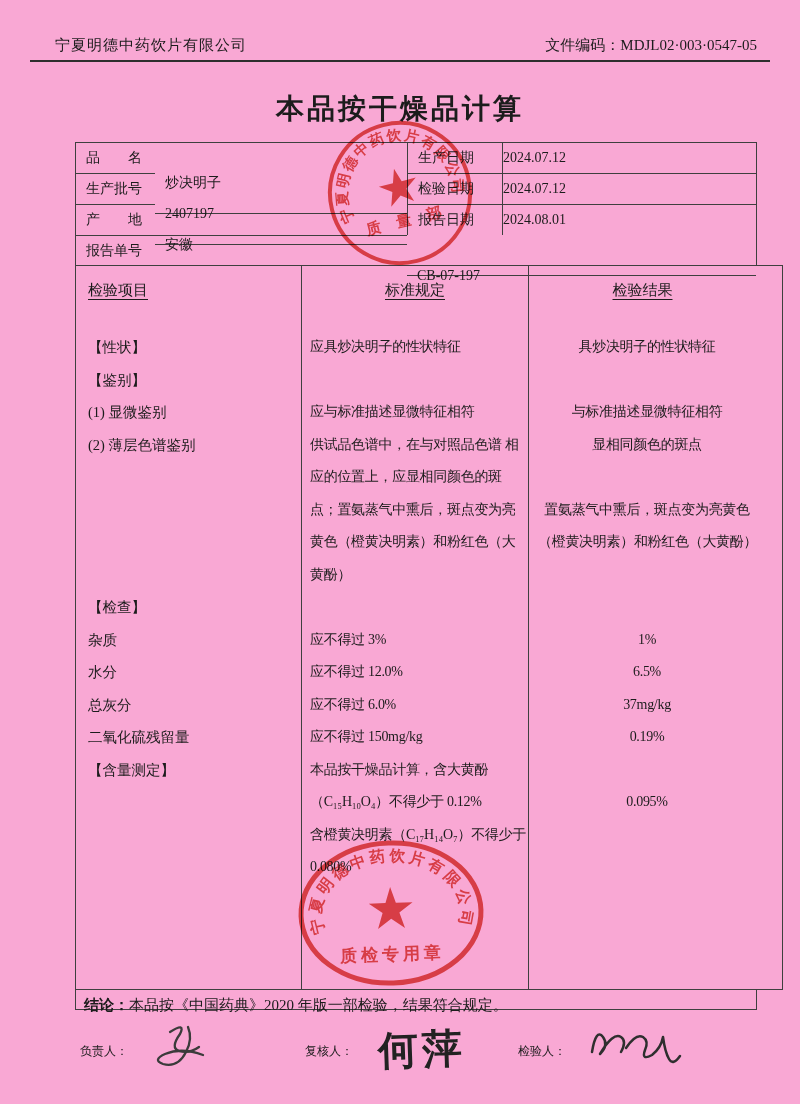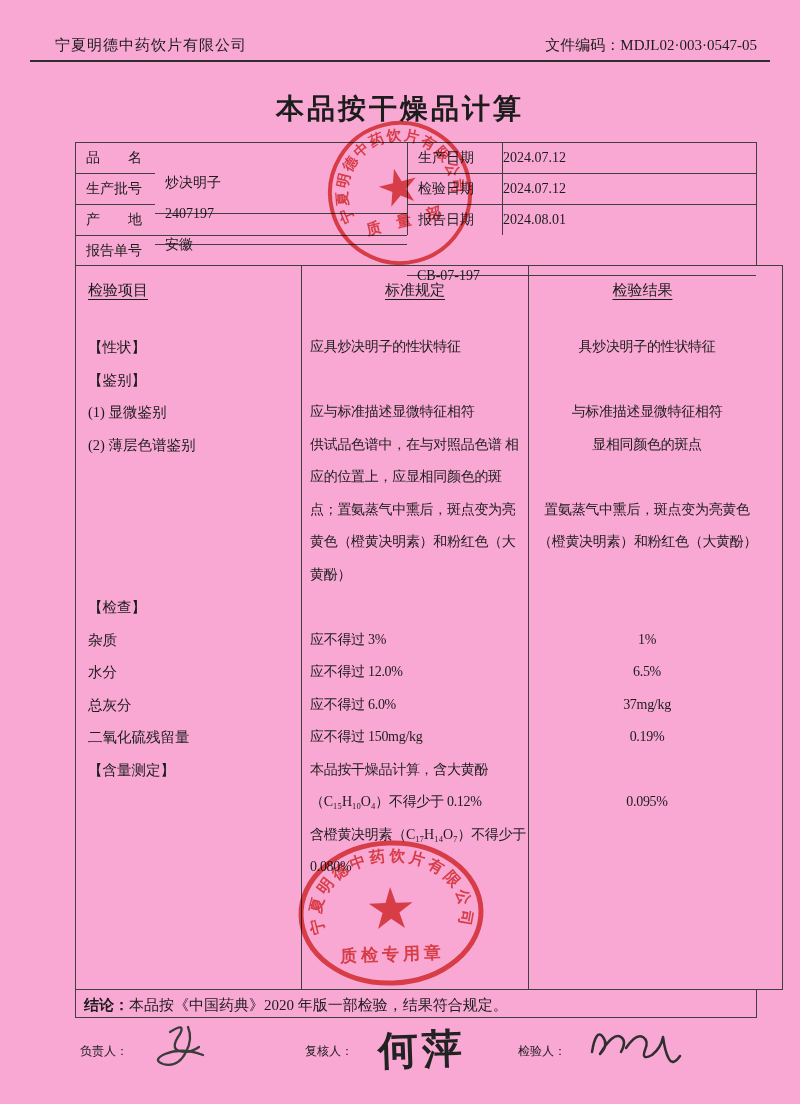--- a/index.html
+++ b/index.html
@@ -36,21 +36,21 @@
   .mcol3{left:453px;width:227px;}
   .mhead{height:65px;box-sizing:border-box;padding-top:15px;font-size:15px;
          text-decoration:underline;text-underline-offset:4px;}
   .h-left{padding-left:12px;}
   .h-center{text-align:center;}
   .tl{height:32.5px;line-height:32.5px;font-size:14px;letter-spacing:-0.3px;
       padding-left:8px;white-space:nowrap;}
   .mcol1 .tl{padding-left:12px;font-size:14.5px;letter-spacing:0;}
   .mcol3 .tl{padding-left:9px;text-align:center;}
   
-  .conclusion{left:75px;top:989px;width:682px;height:29px;box-sizing:border-box;
+  .conclusion{left:75px;top:989px;width:682px;height:21px;box-sizing:border-box;
               border:1px solid #3f3f3f;line-height:31px;font-size:15px;padding-left:8px;}
   .c-label{font-weight:bold;}
   
   .so-label{top:1043px;font-size:12px;}
   .so1{left:80px;} .so2{left:305px;} .so3{left:518px;}
   .sig-svg{pointer-events:none;}
   .sig-name{left:378px;top:1022px;font-size:40px;font-weight:600;color:#222;
             transform:rotate(-2deg);letter-spacing:4px;
             font-family:"Liberation Serif","DejaVu Serif",serif;}
   

